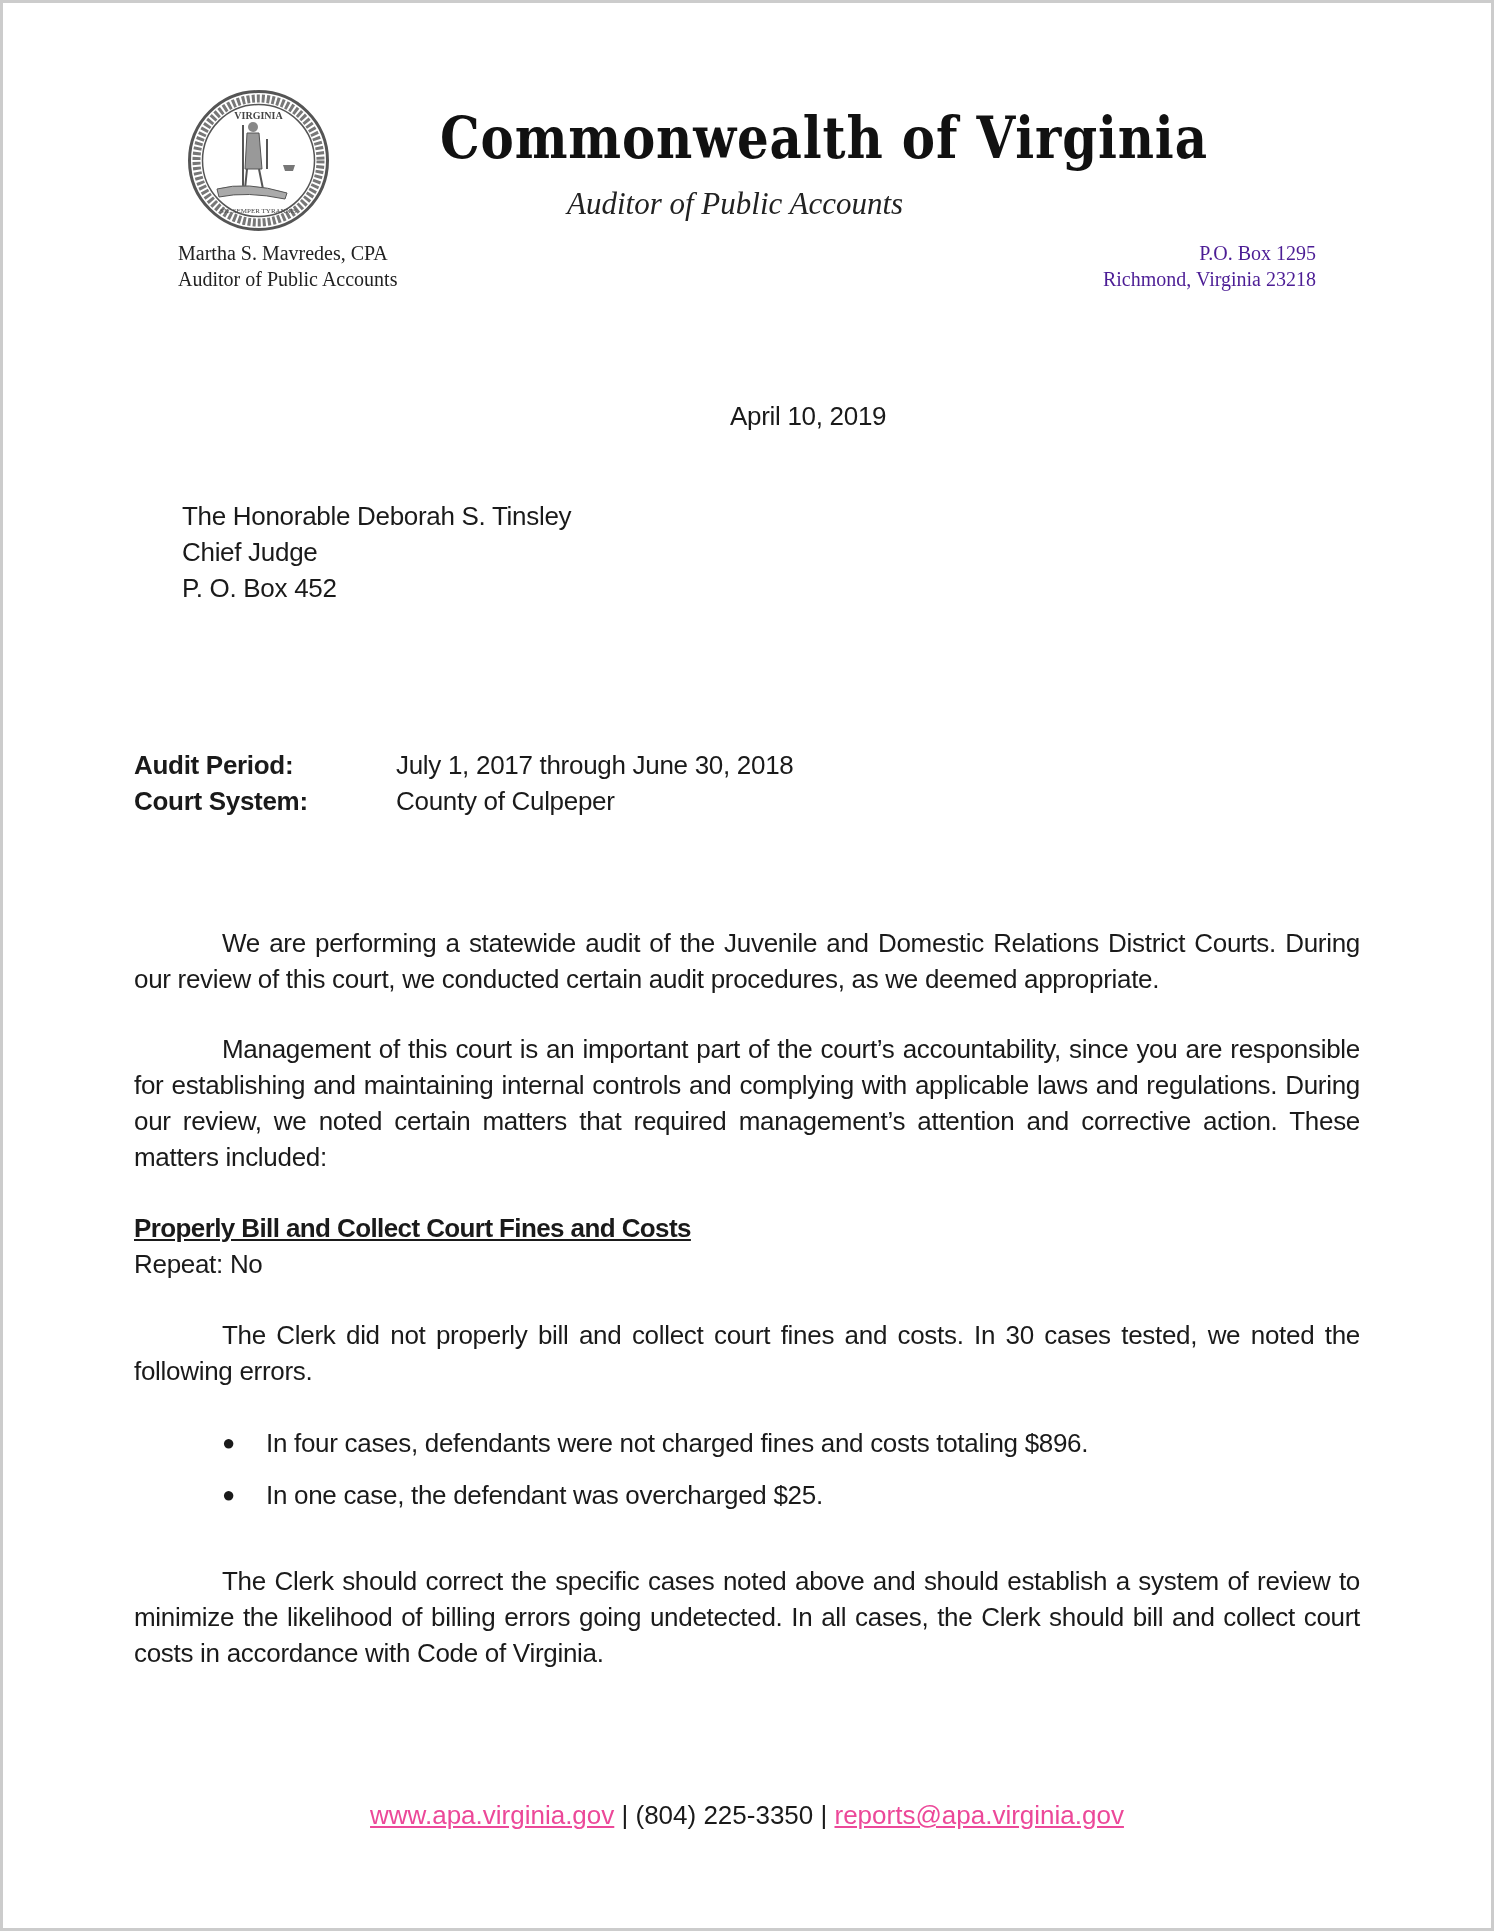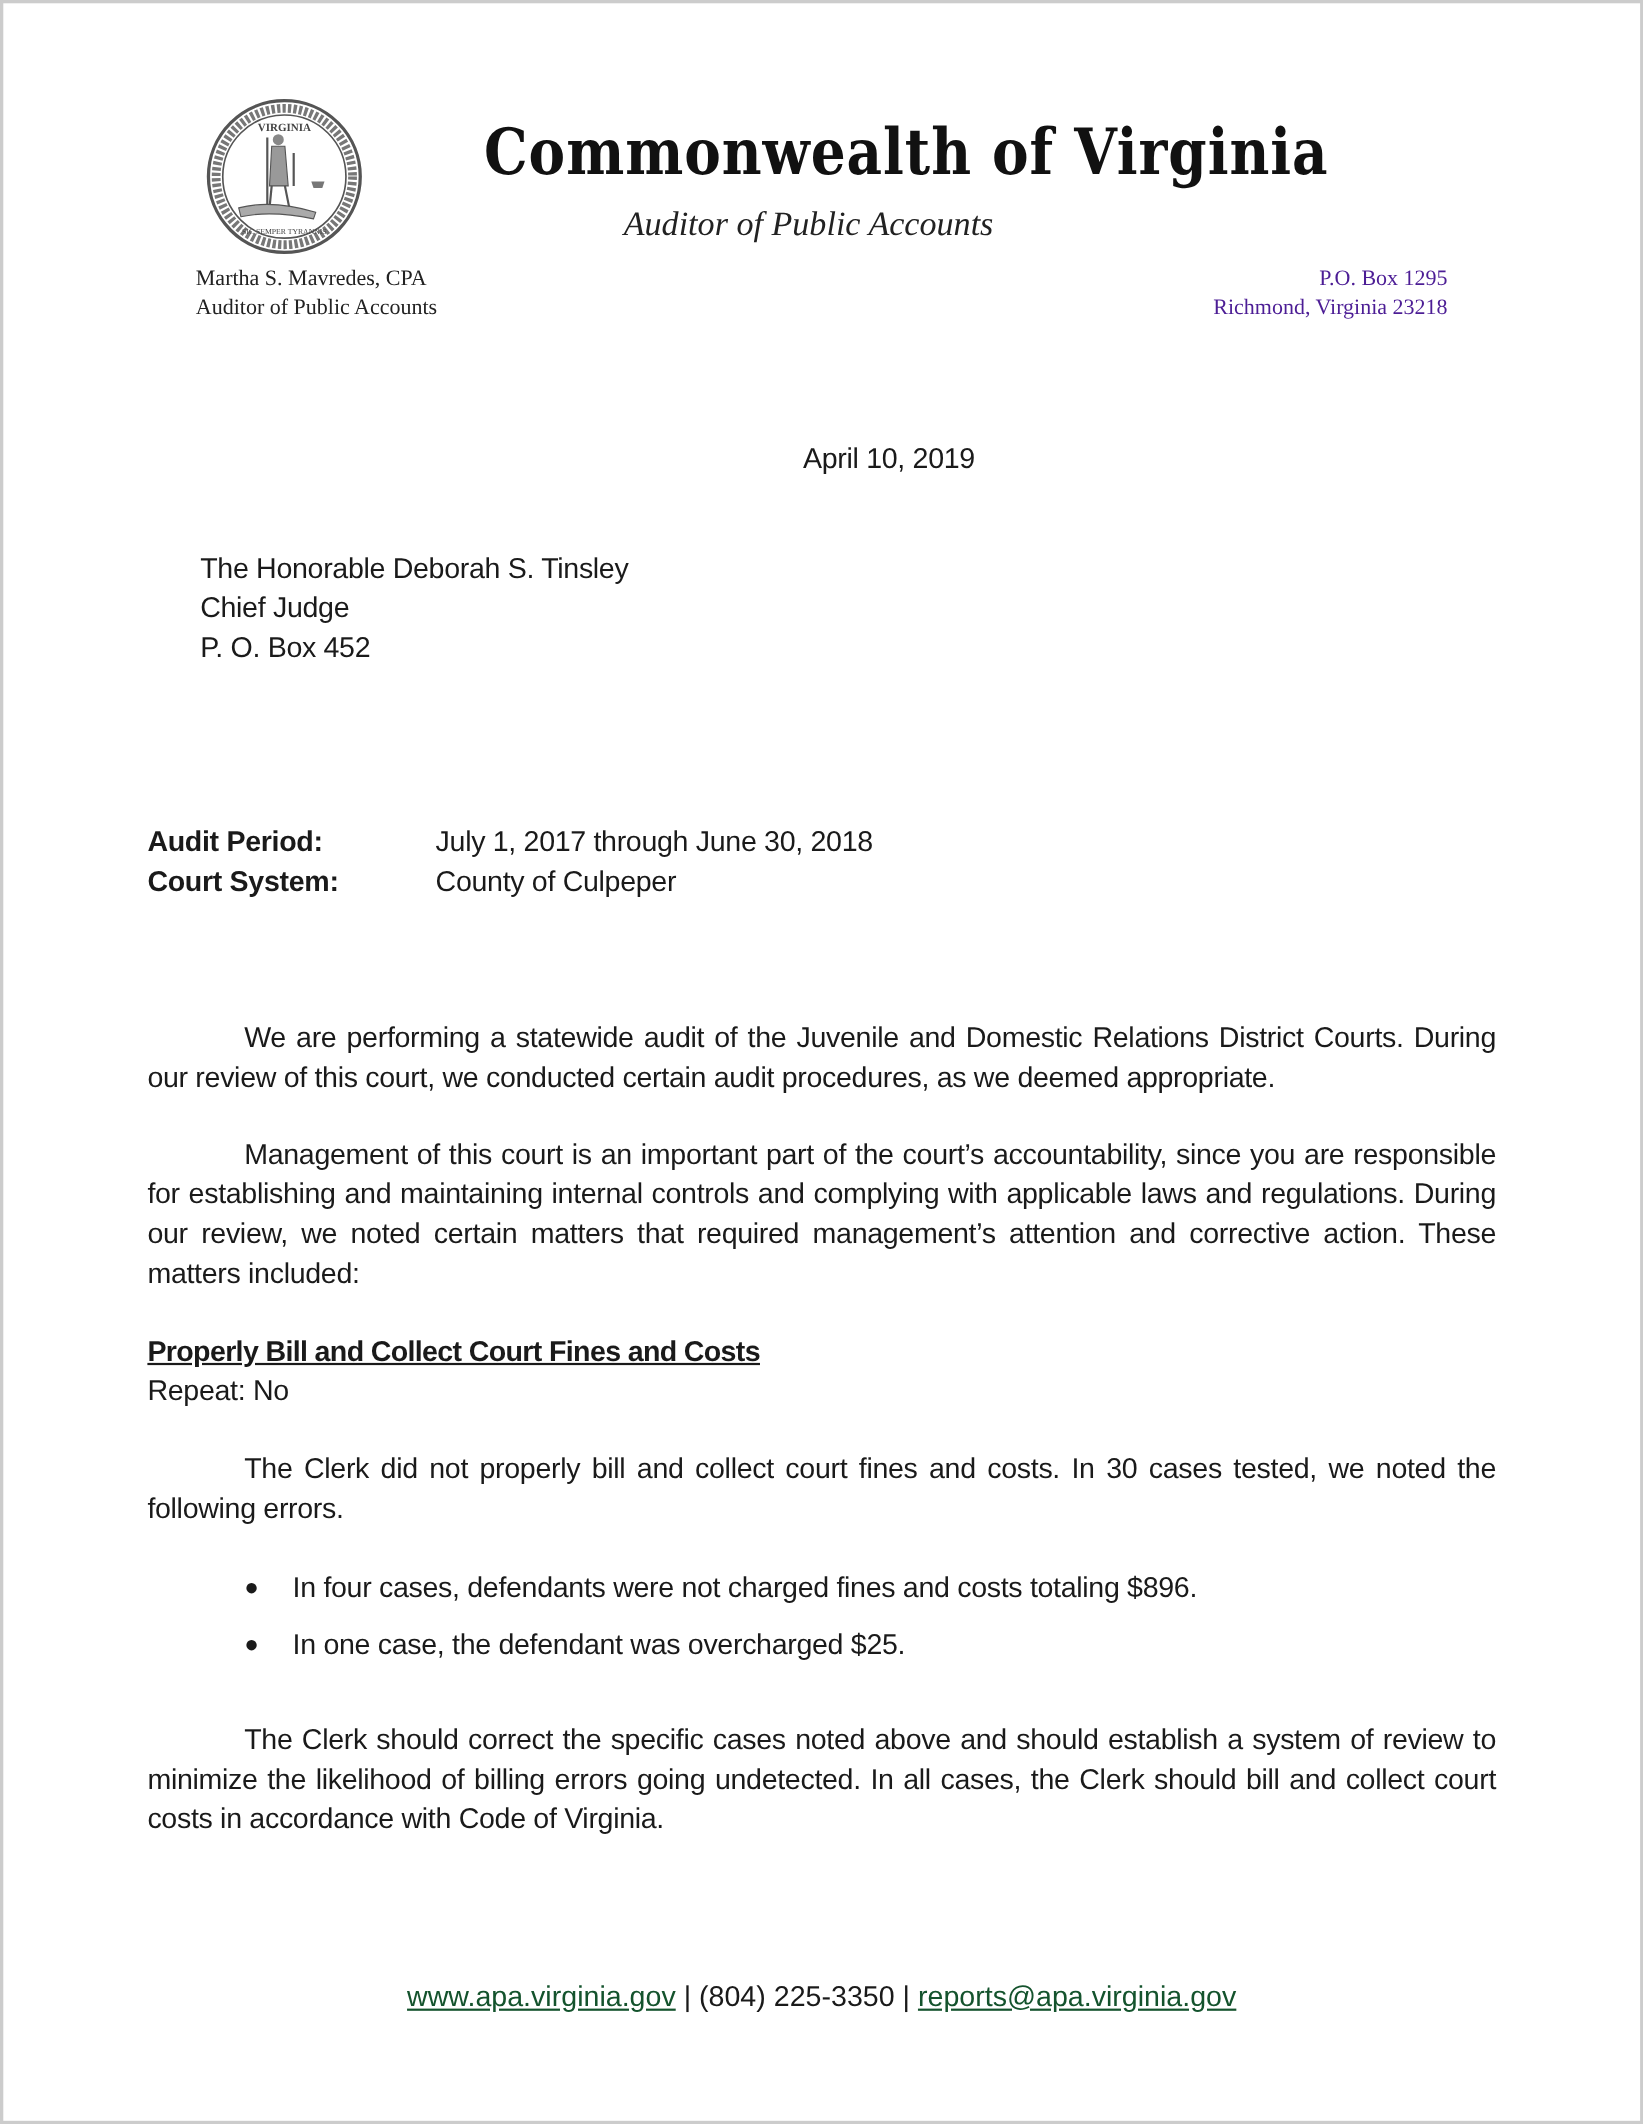--- a/index.html
+++ b/index.html
@@ -45,21 +45,21 @@
   .repeat { left: 134px; top: 1246px; }
   .p3 { top: 1317px; }
   .bullets { left: 222px; top: 1425px; }
   .bullet-row { display: flex; height: 52px; }
   .bullet-dot { width: 44px; font-size: 22px; }
   .p4 { top: 1563px; }
 
   .footer {
     left: 0; width: 1494px; top: 1797px; text-align: center; font-size: 26px; line-height: 36px;
   }
-  .footer a { color: #14532d; text-decoration: underline; }
+  .footer a { color: #ec4899; text-decoration: underline; }
   .footer .sep { color: #1a1a1a; }
 </style>
 </head>
 <body>
 
 <div class="page-border"></div>
 
 <svg class="seal" viewBox="0 0 143 143">
   <circle cx="71.5" cy="71.5" r="69" fill="none" stroke="#555" stroke-width="3"></circle>
   <circle cx="71.5" cy="71.5" r="62" fill="none" stroke="#777" stroke-width="8" stroke-dasharray="3 2"></circle>

